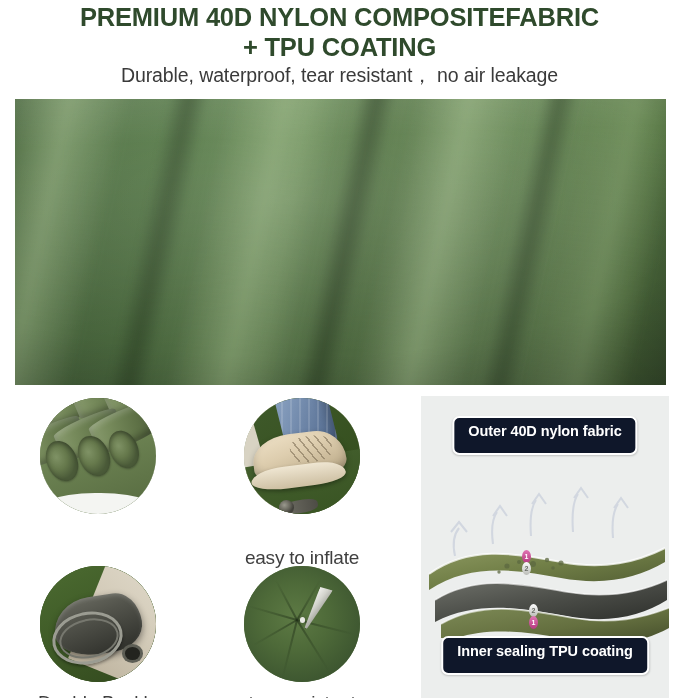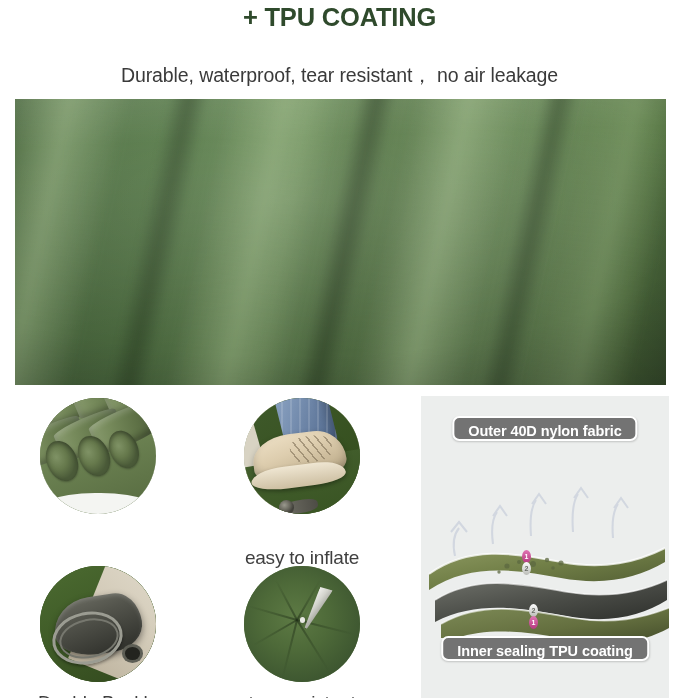--- a/index.html
+++ b/index.html
@@ -165,22 +165,22 @@
     background:#e8e9e3;box-shadow:0 0 4px rgba(0,0,0,.35);
   }
 
   
   .panel{
     position:absolute;left:421px;top:396px;width:248px;height:302px;
     background:#eceeed;overflow:hidden;
   }
   .badge{
     position:absolute;left:50%;transform:translateX(-50%);
-    background:#737373;color:#ffffff;font-weight:bold;font-size:14.5px;
-    padding:5px 14px 0;border-radius:7px;white-space:nowrap;
+    background:#0f172a;color:#ffffff;font-weight:bold;font-size:14.5px;
+    padding:5px 14px 14px;border-radius:7px;white-space:nowrap;
     border:2px solid #ffffff;box-shadow:0 1px 2px rgba(0,0,0,.18);
     letter-spacing:-0.1px;
   }
   .badge-top{top:20px;}
   .badge-bottom{top:240px;}
 
   .layers{position:absolute;left:0;top:62px;width:248px;height:180px;}
   .layers svg{display:block;}
 
   .marker{
@@ -189,20 +189,21 @@
   }
   .m-pink{background:linear-gradient(180deg,#e074b4 0%,#b63a80 100%);}
   .m-white{background:linear-gradient(180deg,#fefefe 0%,#b9bbb6 100%);color:#6a6c66;}
 </style>
 </head>
 <body>
 
 <div class="page">
 
   <div class="headline">
+    <span>PREMIUM 40D NYLON COMPOSITEFABRIC</span>
     <span class="ln2">+ TPU COATING</span>
   </div>
   <div class="subtitle">Durable, waterproof, tear resistant， no air leakage</div>
 
   <div class="hero">
     <div class="base"></div>
     <div class="baffle b1"></div>
     <div class="baffle b2"></div>
     <div class="baffle b3"></div>
     <div class="baffle b4"></div>

